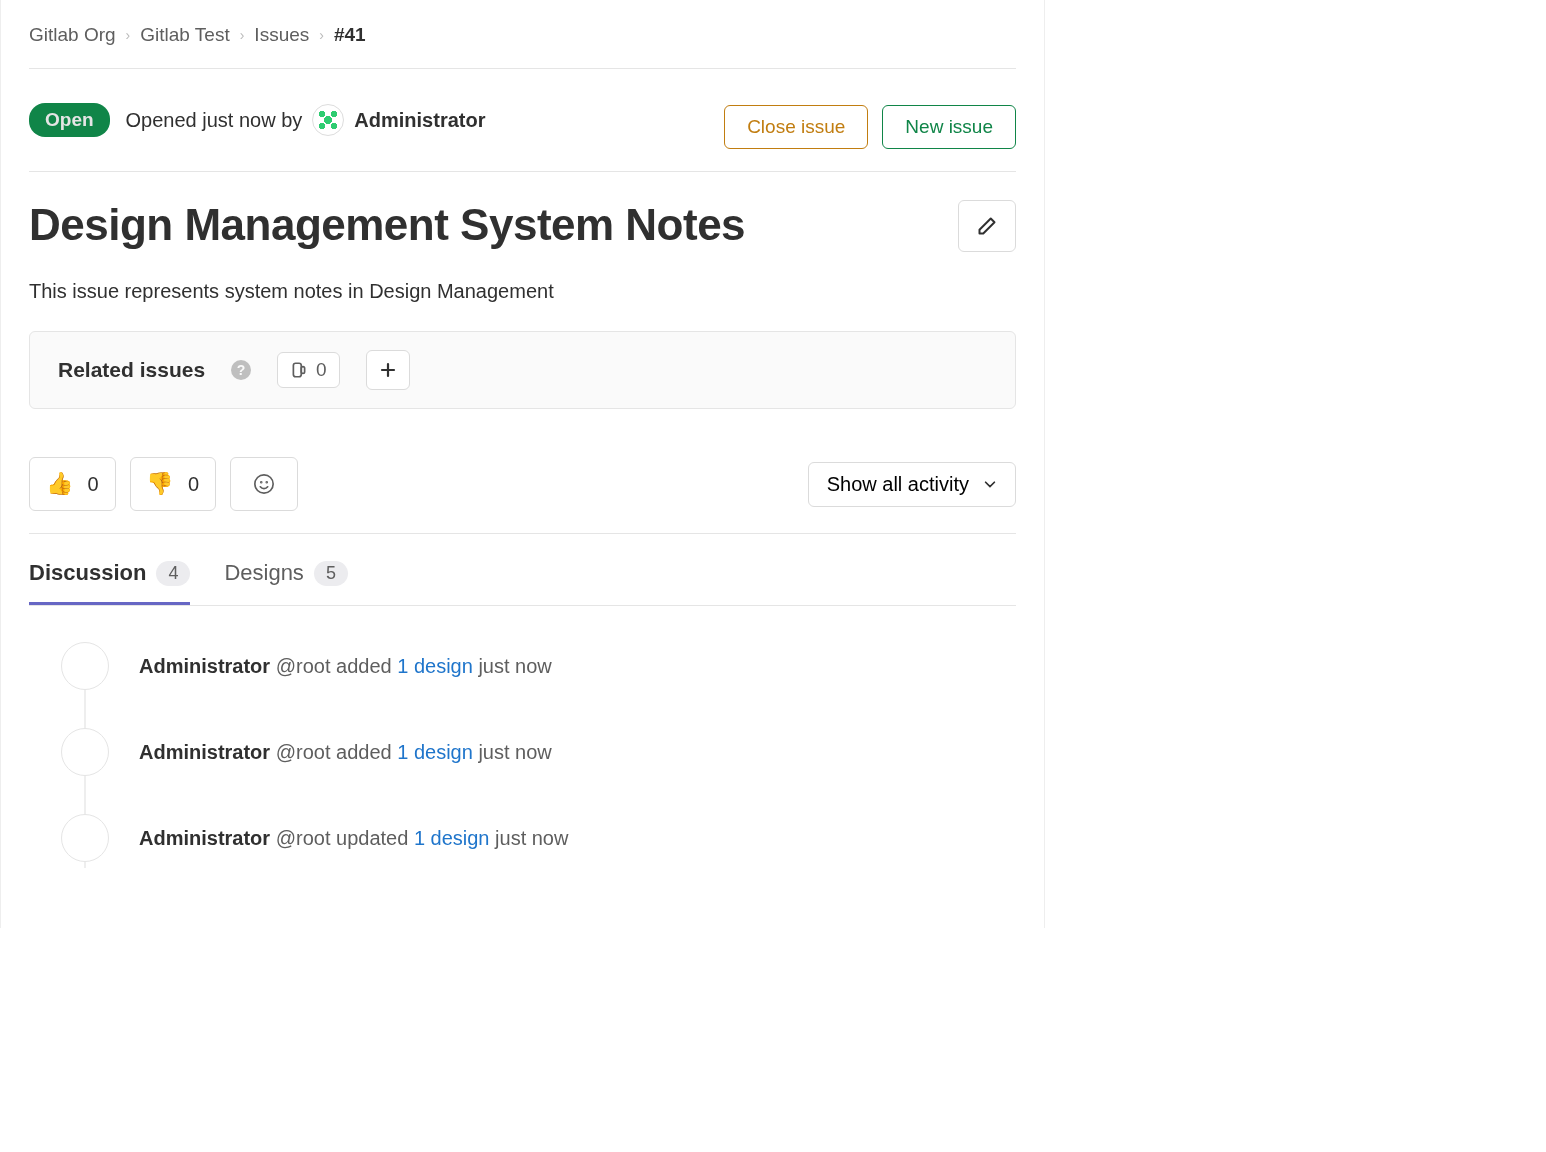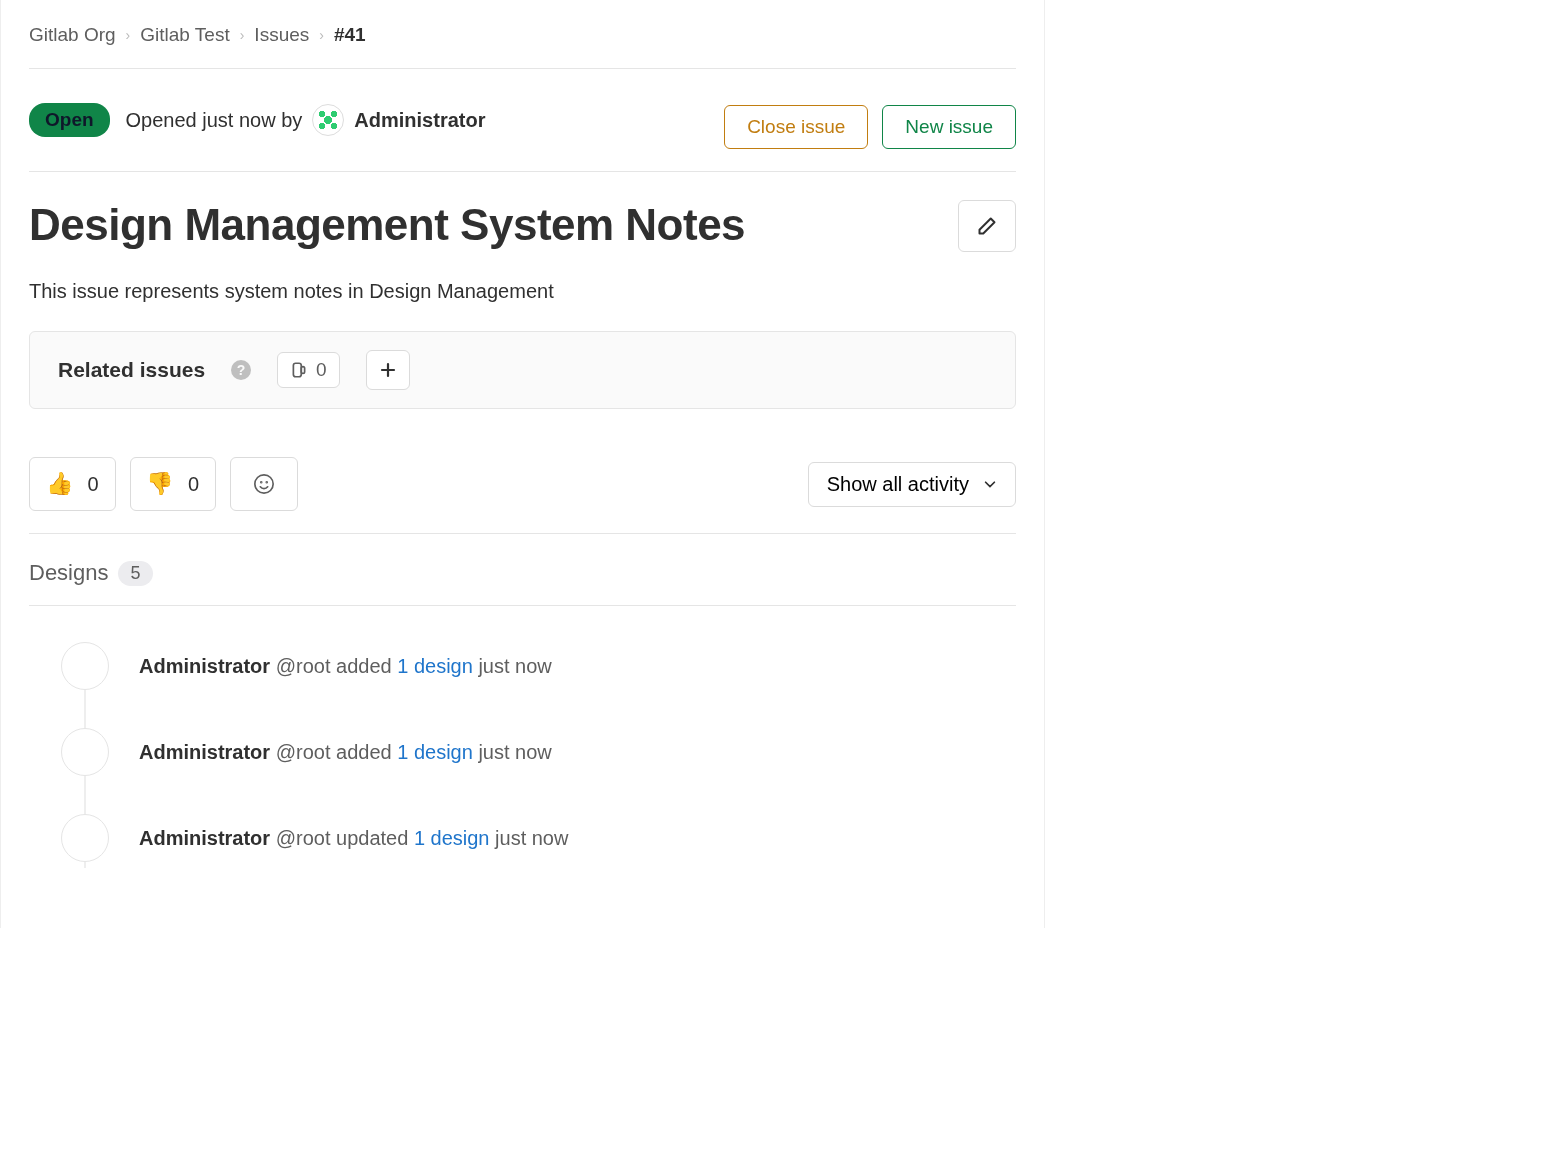--- a/index.html
+++ b/index.html
@@ -32,21 +32,21 @@
   .issue-header {
     display: flex;
     align-items: center;
     justify-content: space-between;
     padding: 22px 0;
     border-bottom: 1px solid #e5e5e5;
   }
   .issue-header-left { display: flex; align-items: center; gap: 16px; }
   .status-badge {
     background: #108548;
-    color: #0f172a;
+    color: #e5e5e5;
     font-weight: 600;
     border-radius: 16px;
     padding: 6px 16px;
     font-size: 19px;
   }
   .opened-text { font-size: 20px; color: #303030; display: flex; align-items: center; gap: 10px; }
   .opened-text .author-name { font-weight: 700; }
   .avatar {
     width: 32px; height: 32px; border-radius: 50%;
     background:
@@ -242,20 +242,24 @@
       <button class="activity-filter">
         <span>Show all activity</span>
         <svg width="14" height="14" viewBox="0 0 16 16" fill="none" stroke="#303030" stroke-width="2" stroke-linecap="round">
             <path d="M3 6l5 5 5-5"></path>
           </svg>
       </button>
     </div>
   </div>
 
   <div class="tabs">
+    <div class="tab active">
+      <span>Discussion</span>
+      <span class="badge">4</span>
+    </div>
     <div class="tab">
       <span>Designs</span>
       <span class="badge">5</span>
     </div>
   </div>
 
   <div class="feed" id="feed">
       <div class="feed-item">
         <div class="feed-avatar"></div>
         <div class="feed-text"><span class="author">Administrator</span> <span>@root</span> <span>added</span> <span class="link">1 design</span> <span>just now</span></div>

